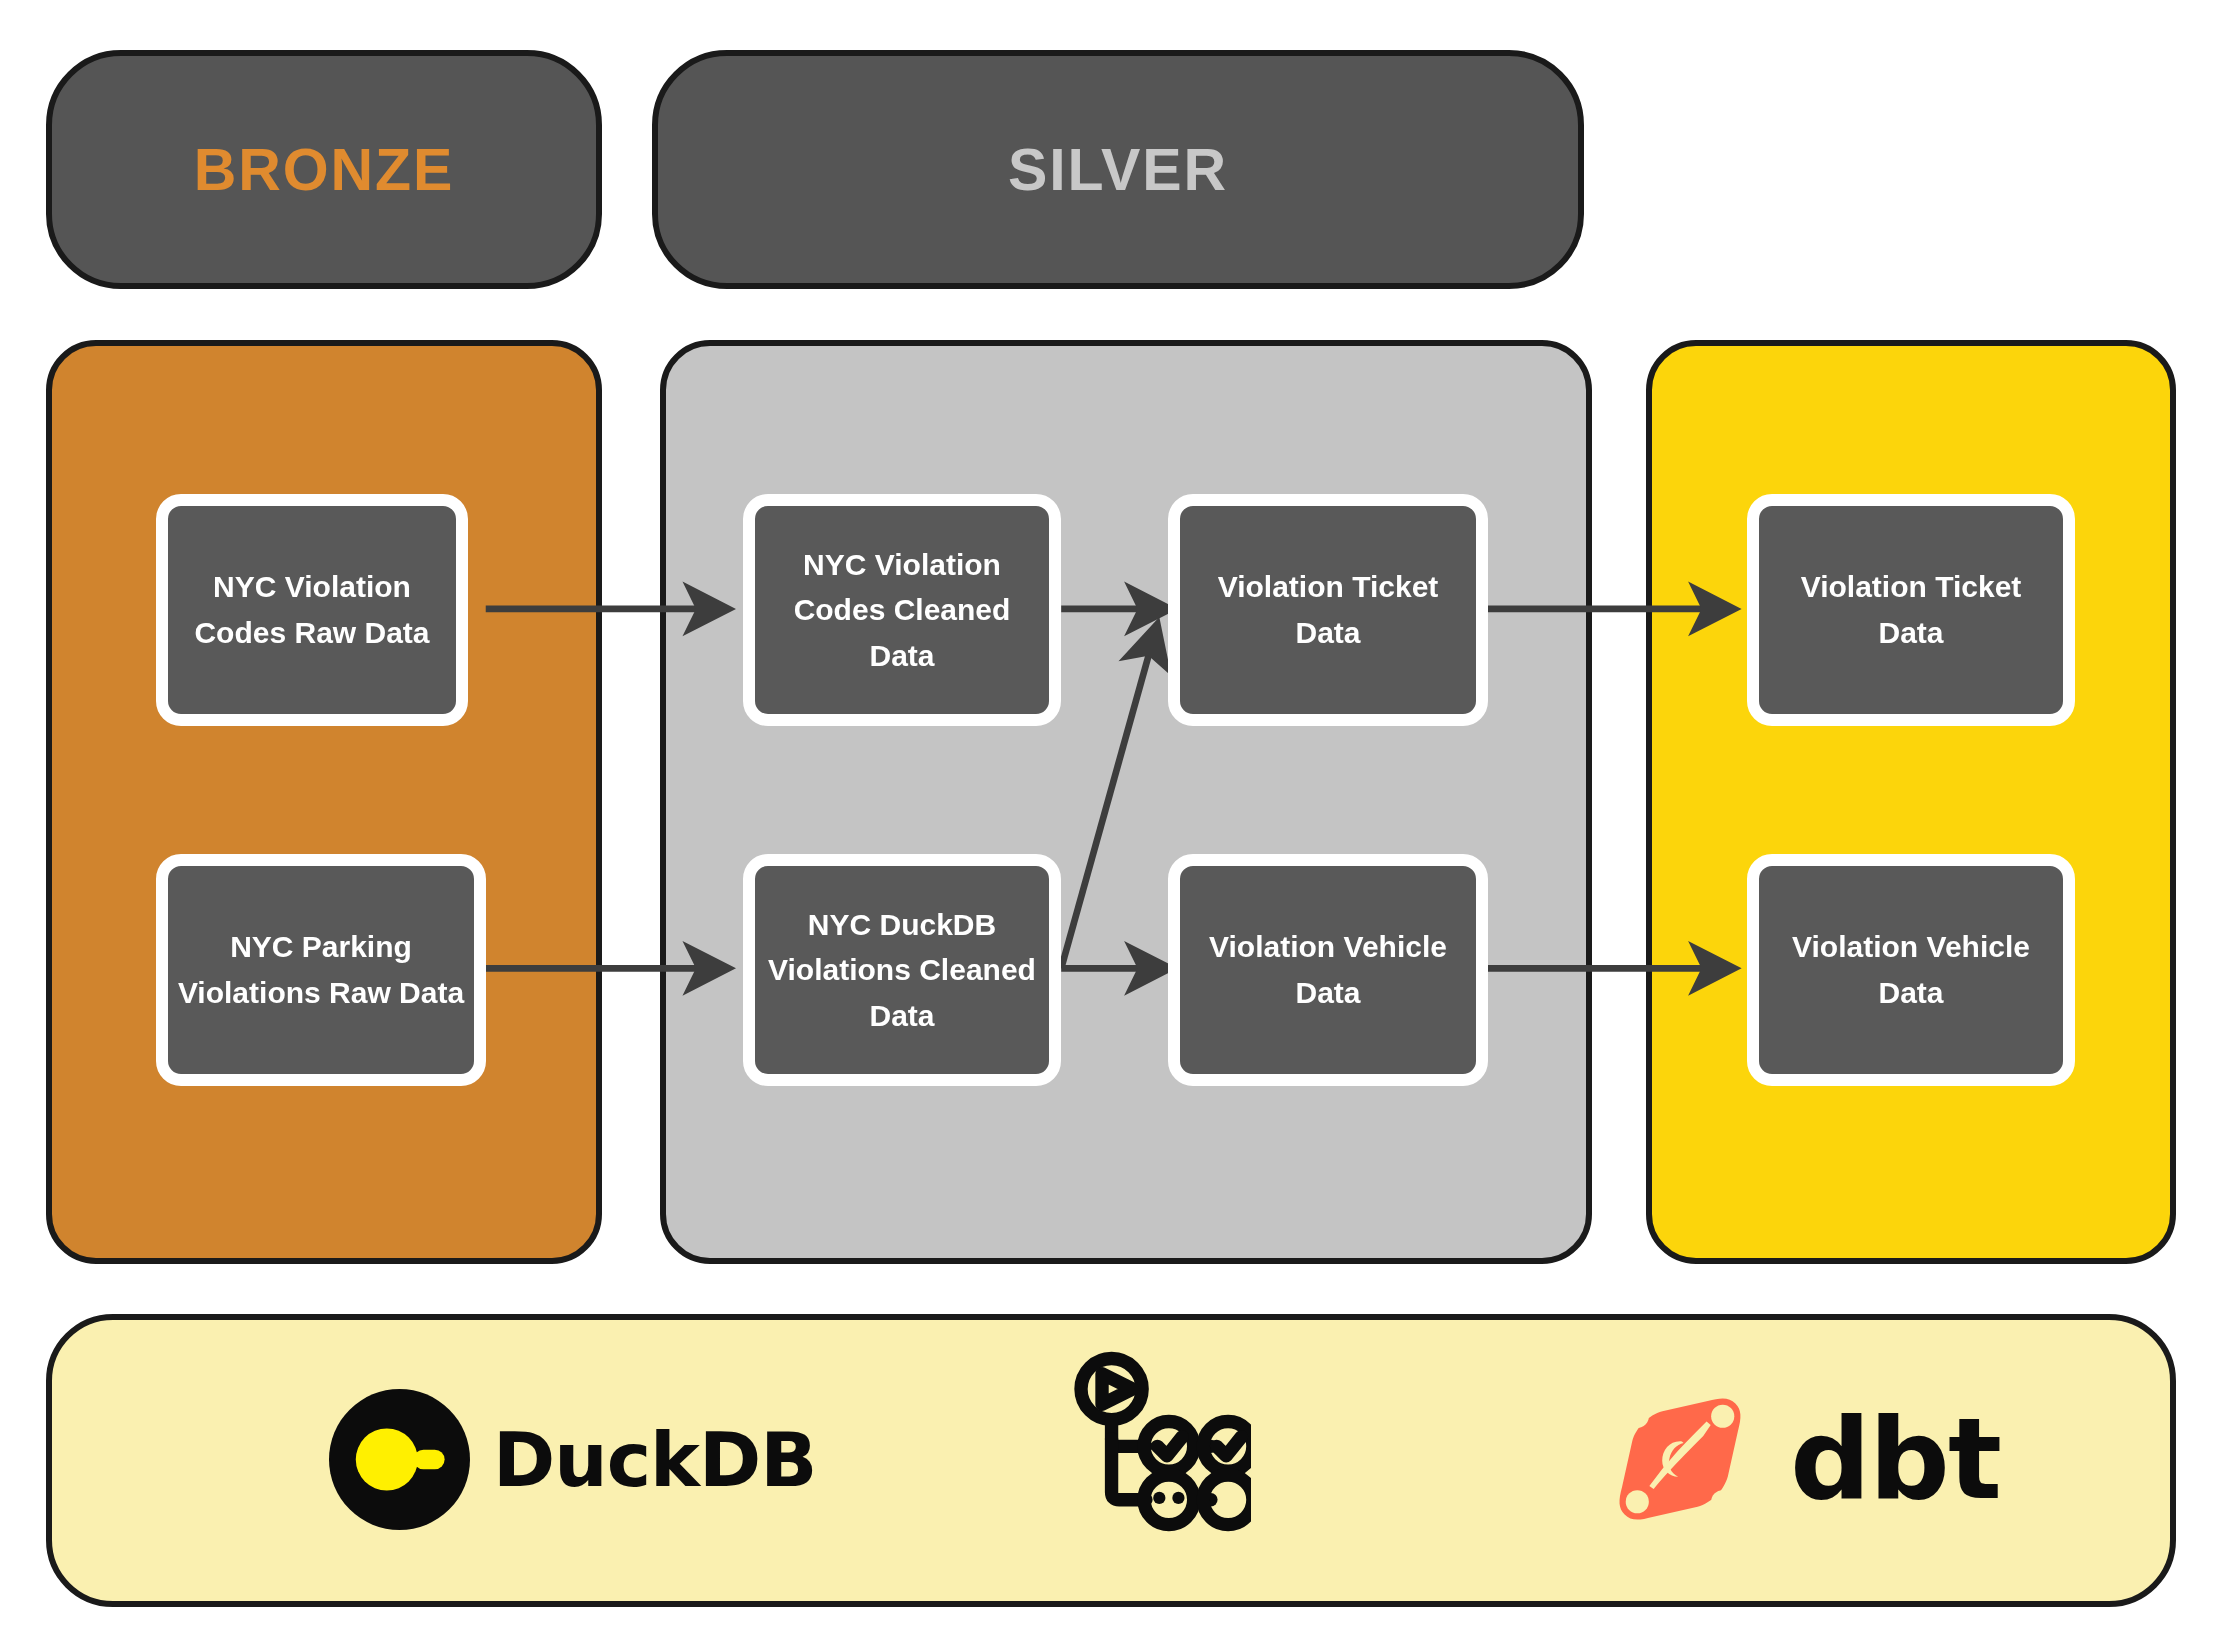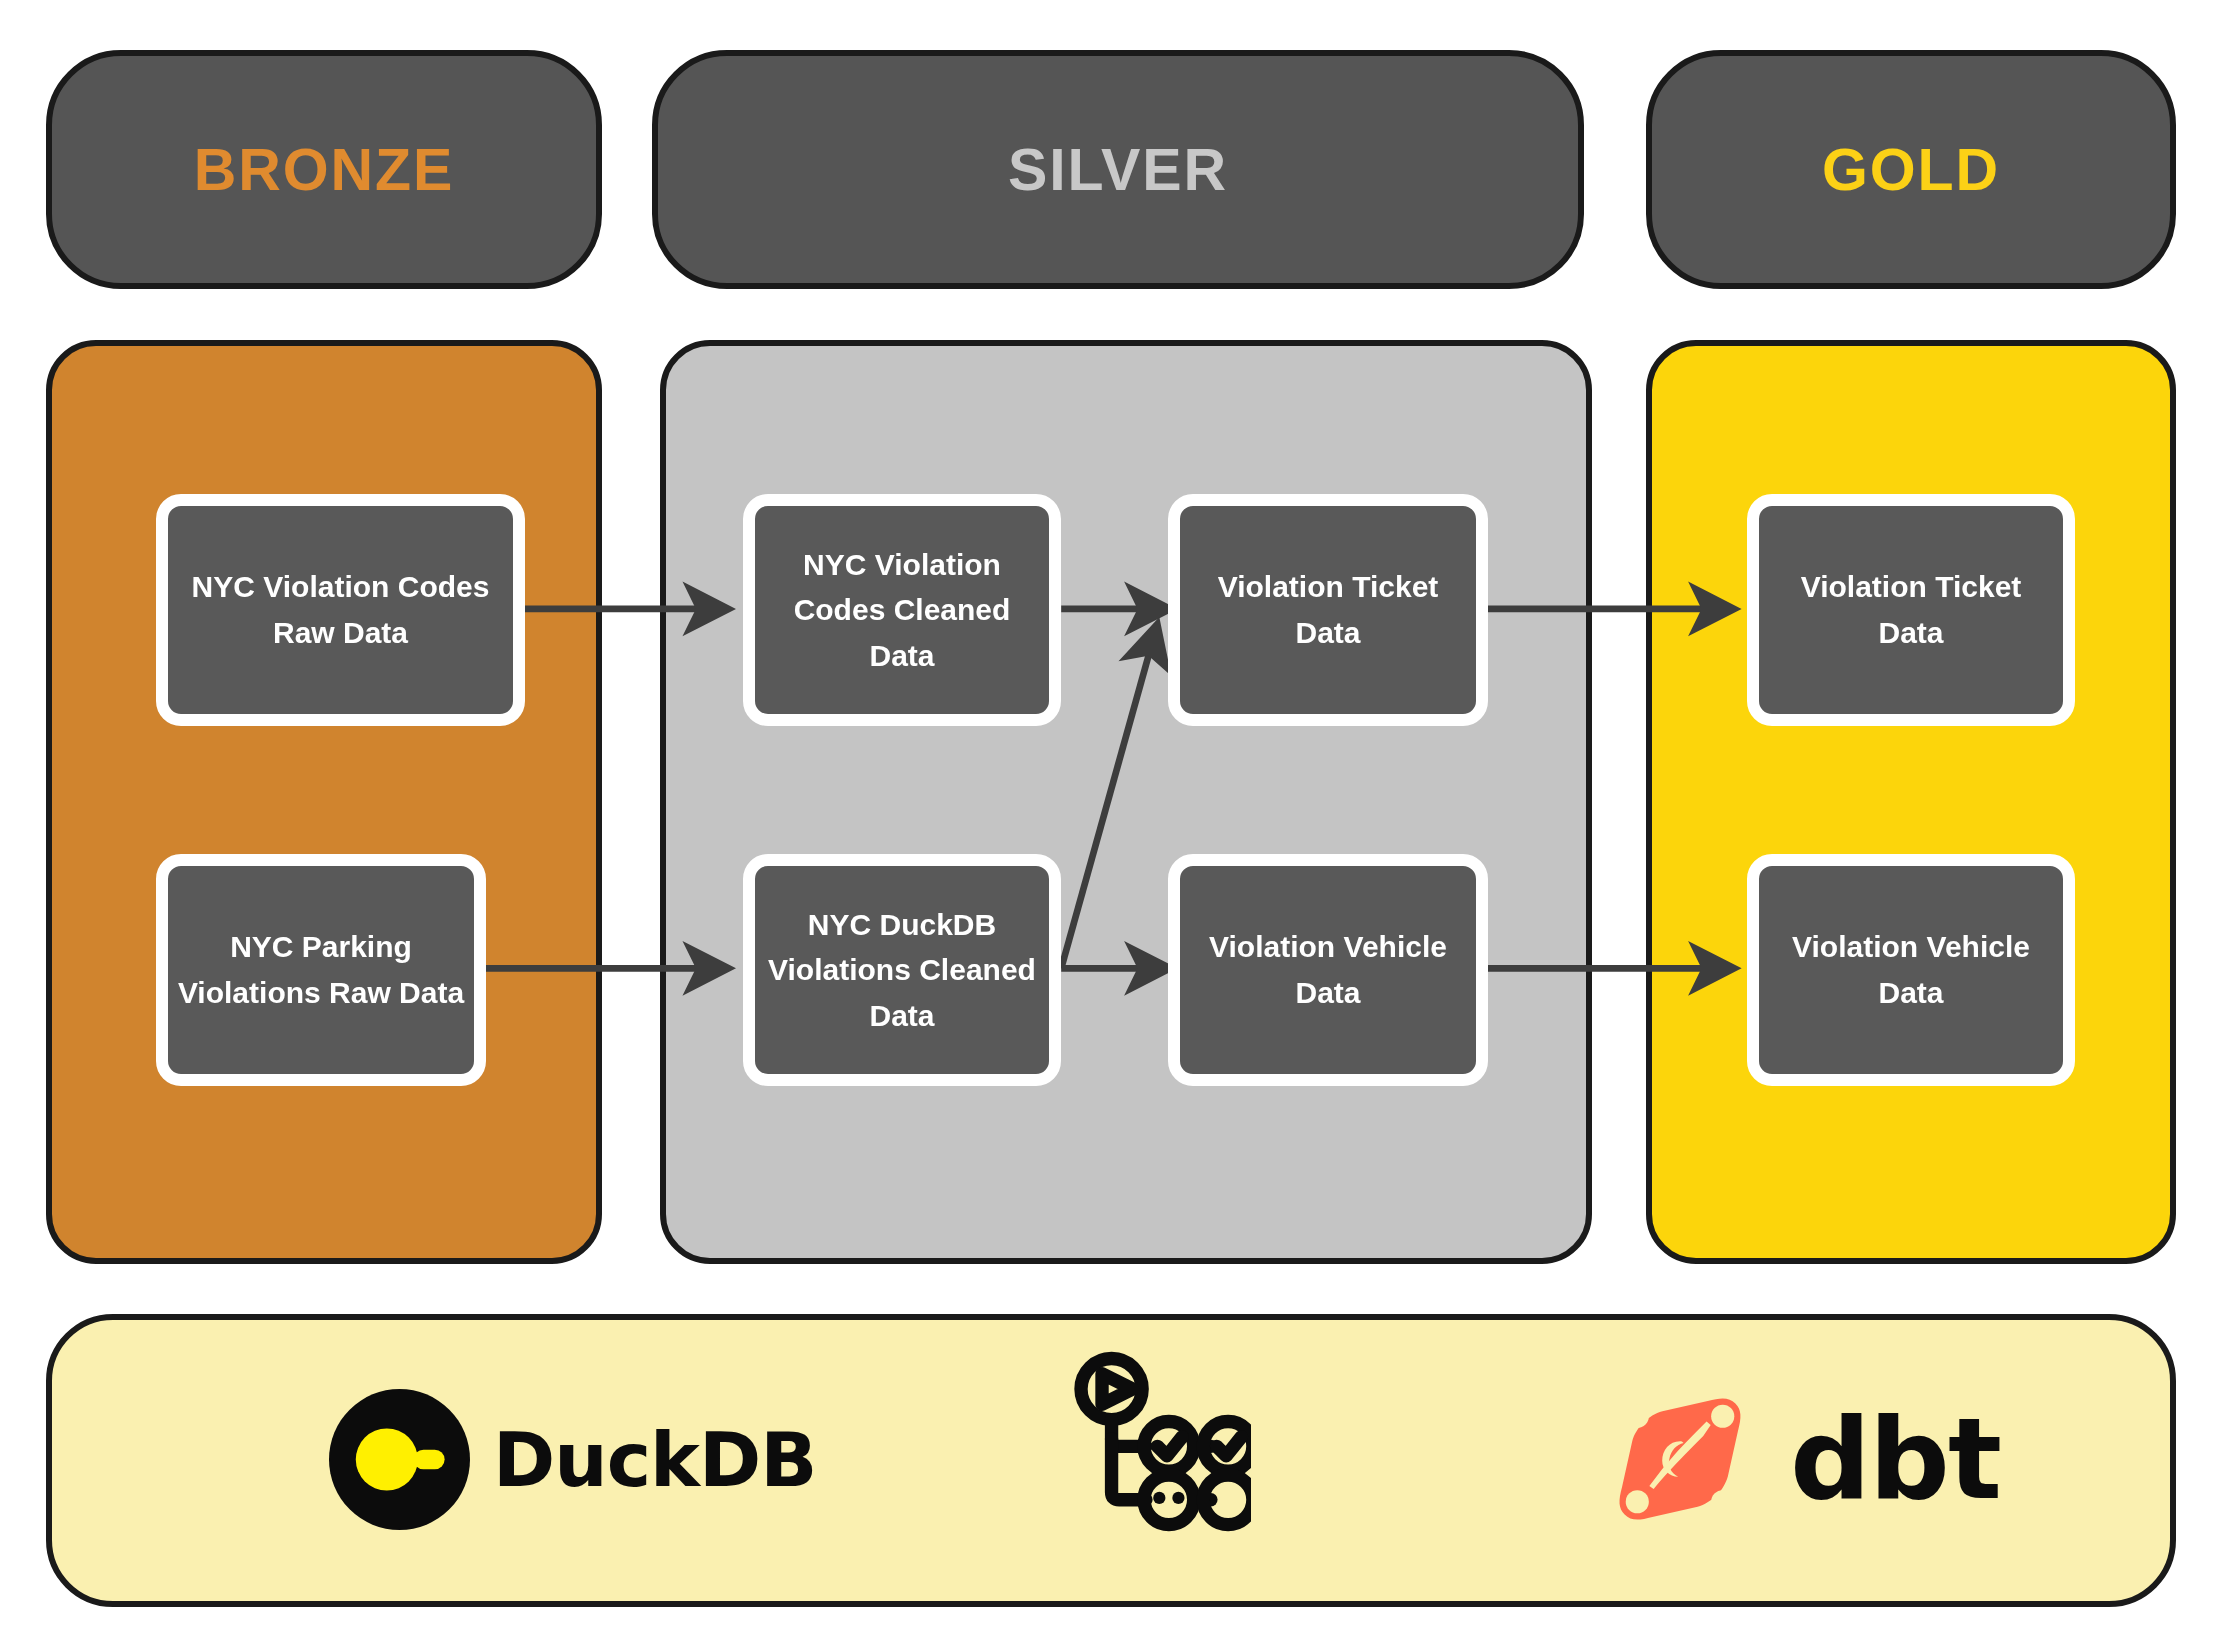--- a/index.html
+++ b/index.html
@@ -105,23 +105,20 @@
 <div id="canvas">
 
   <div class="layer-header" id="header-bronze" style="left:46px; top:38px; width:556px; height:239px;">
     <span class="layer-header-label" style="color:#E08B2F;">BRONZE</span>
   </div>
 
   <div class="layer-header" id="header-silver" style="left:652px; top:38px; width:932px; height:239px;">
     <span class="layer-header-label" style="color:#C8C8C8;">SILVER</span>
   </div>
 
-  <div class="layer-header" id="header-gold" style="left:1646px; top:38px; width:530px; height:239px;">
-    <span class="layer-header-label" style="color:#FCD116;">GOLD</span>
-  </div>
 
   <div class="layer-col" id="col-bronze" style="left:46px; top:340px; width:556px; height:924px; background:#D0842E;"></div>
 
   <div class="layer-col" id="col-silver" style="left:660px; top:340px; width:932px; height:924px; background:#C4C4C4;"></div>
 
   <div class="layer-col" id="col-gold" style="left:1646px; top:340px; width:530px; height:924px; background:#FCD50B;"></div>
 
   <svg id="arrows" viewBox="0 0 2320 1724">
     <defs>
       <marker id="ah" markerWidth="9" markerHeight="9" refX="7.2" refY="4.5" orient="auto" markerUnits="strokeWidth">
@@ -137,21 +134,21 @@
 
     <line x1="1110" y1="1013" x2="1210" y2="655" stroke="#3d3d3d" stroke-width="7" marker-end="url(#ah)"></line>
 
     <line x1="1110" y1="1013" x2="1222" y2="1013" stroke="#3d3d3d" stroke-width="7" marker-end="url(#ah)"></line>
 
     <line x1="1556" y1="637" x2="1812" y2="637" stroke="#3d3d3d" stroke-width="7" marker-end="url(#ah)"></line>
 
     <line x1="1556" y1="1013" x2="1812" y2="1013" stroke="#3d3d3d" stroke-width="7" marker-end="url(#ah)"></line>
   </svg>
 
-  <div class="node" style="left:156px; top:494px; width:369px; height:232px;">NYC Violation Codes Raw Data</div>
+  <div class="node" style="left:156px; top:494px; width:312px; height:232px;">NYC Violation Codes Raw Data</div>
 
   <div class="node" style="left:156px; top:854px; width:330px; height:232px;">NYC Parking Violations Raw Data</div>
 
   <div class="node" style="left:743px; top:494px; width:318px; height:232px;">NYC Violation Codes Cleaned Data</div>
 
   <div class="node" style="left:1168px; top:494px; width:320px; height:232px;">Violation Ticket Data</div>
 
   <div class="node" style="left:743px; top:854px; width:318px; height:232px;">NYC DuckDB Violations Cleaned Data</div>
 
   <div class="node" style="left:1168px; top:854px; width:320px; height:232px;">Violation Vehicle Data</div>

